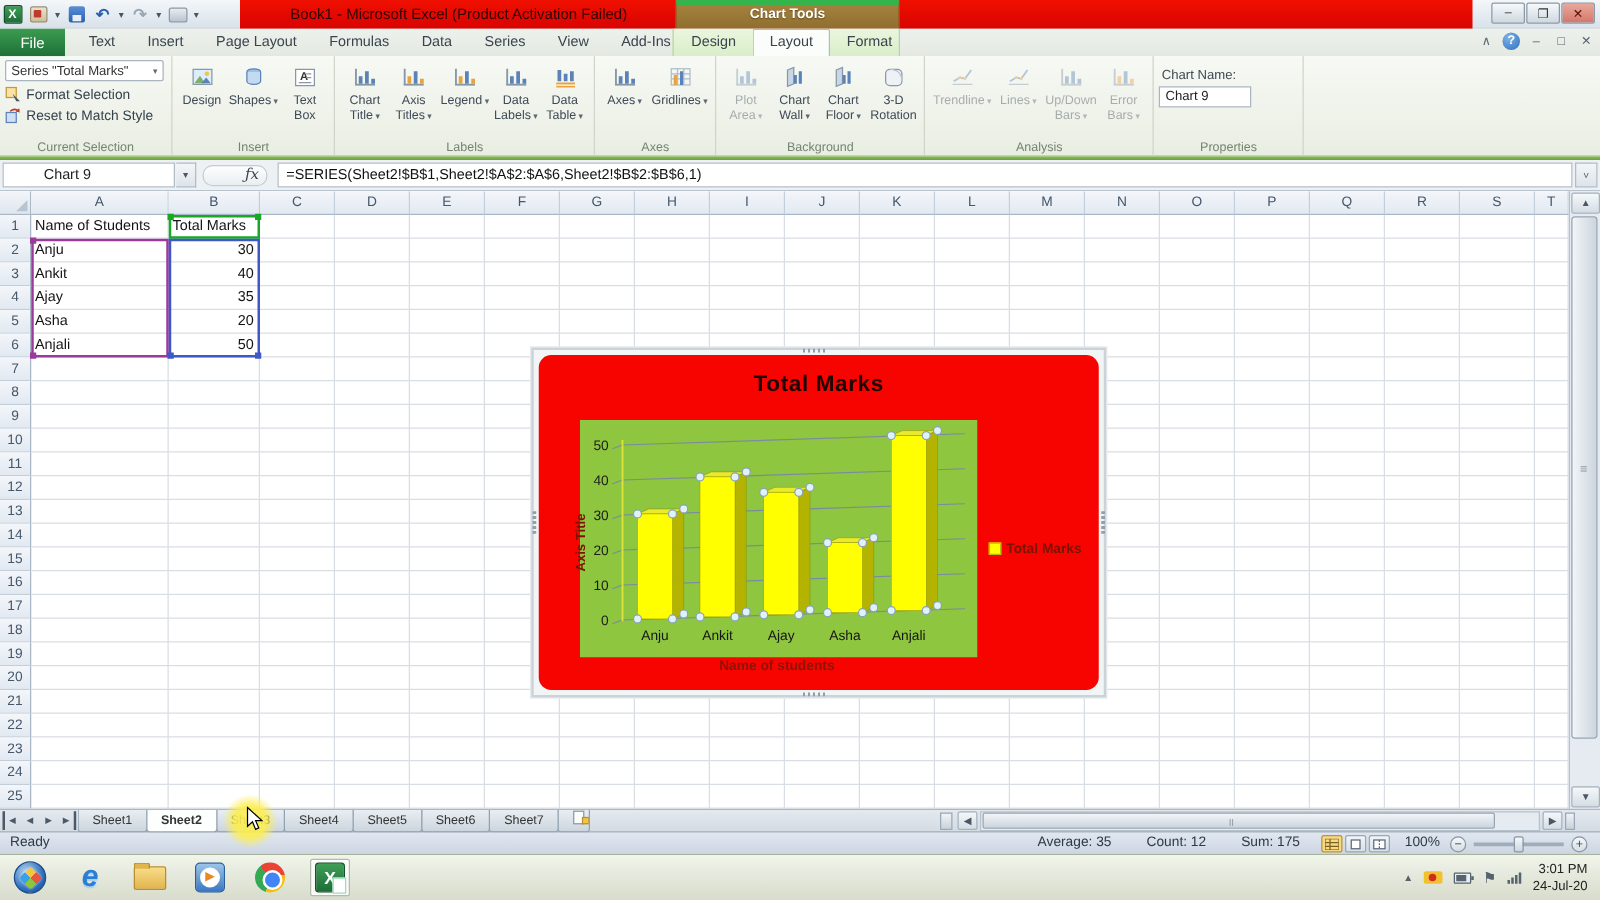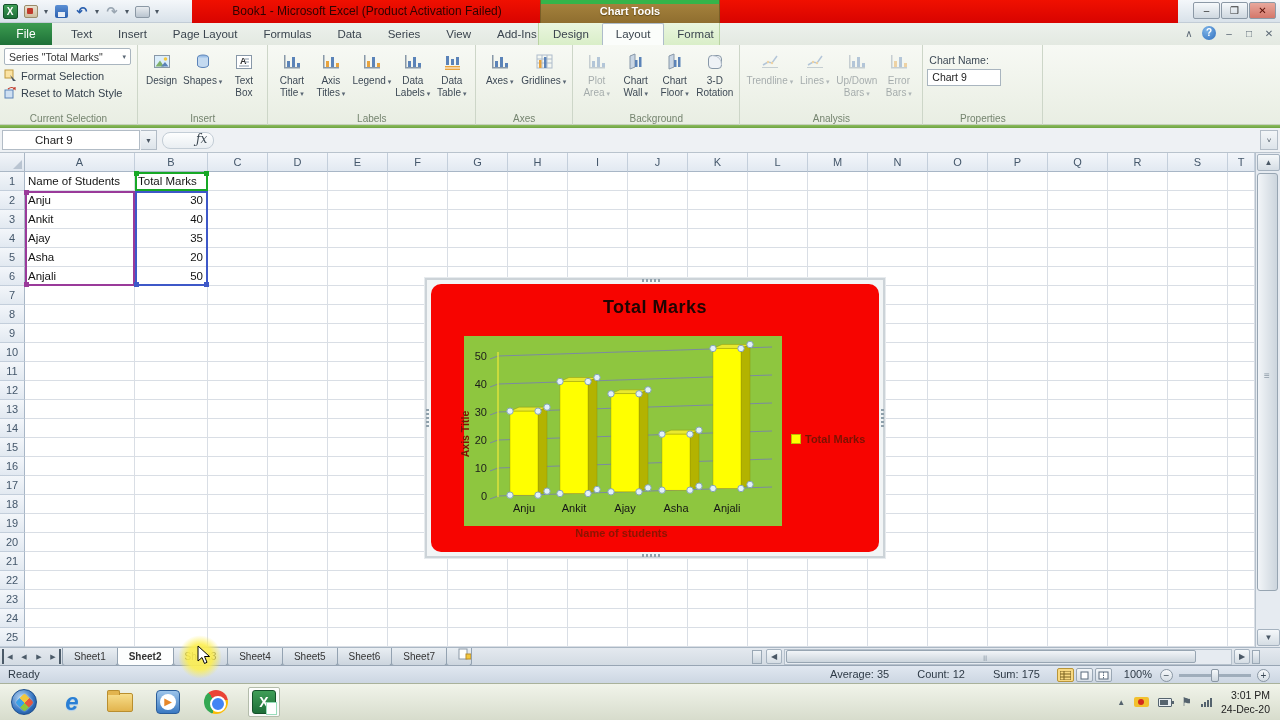--- a/index.html
+++ b/index.html
@@ -488,20 +488,21 @@
       </div>
     </div>
 </div>
 <div class="abs" id="ribbon-edge"></div>
 
 <div class="abs" id="fbar">
   <div class="abs" id="namebox">Chart 9</div>
   <div class="abs" id="namecaret">▼</div>
   <div class="abs" id="fxpill"></div>
   <div class="abs" id="fx">ƒx</div>
+  <div class="abs" id="formulabox">=SERIES(Sheet2!$B$1,Sheet2!$A$2:$A$6,Sheet2!$B$2:$B$6,1)</div>
   <div class="abs" id="fchevron">˅</div>
 </div>
 
 <div class="abs" id="grid">
   <div class="abs" id="corner"></div>
 <div class="abs colhdr" style="left: 25px; width: 110px;">A</div>
     <div class="abs colhdr" style="left: 135px; width: 73px;">B</div>
     <div class="abs colhdr" style="left: 208px; width: 60px;">C</div>
     <div class="abs colhdr" style="left: 268px; width: 60px;">D</div>
     <div class="abs colhdr" style="left: 328px; width: 60px;">E</div>
@@ -805,21 +806,21 @@
     <span class="batt"></span>
     <span class="flag">⚑</span>
     <span class="net">
         <i style="height:3px"></i>
         <i style="height:5px"></i>
         <i style="height:7px"></i>
         <i style="height:9px"></i>
       </span>
     <div id="clock">
       <div>3:01 PM</div>
-      <div>24-Dec-20</div>
+      <div>24-Jul-20</div>
     </div>
   </div>
 </div>
 
 <div class="abs" id="cursor-glow"></div>
 <svg class="abs" id="cursor" width="14" height="20">
   <path d="M1,1 L1,16 L5,12.5 L7.5,18.5 L10,17.3 L7.5,11.5 L12.5,11.5 Z" fill="#fff" stroke="#000" stroke-width="1"></path>
 </svg>
 
 </body></html>

